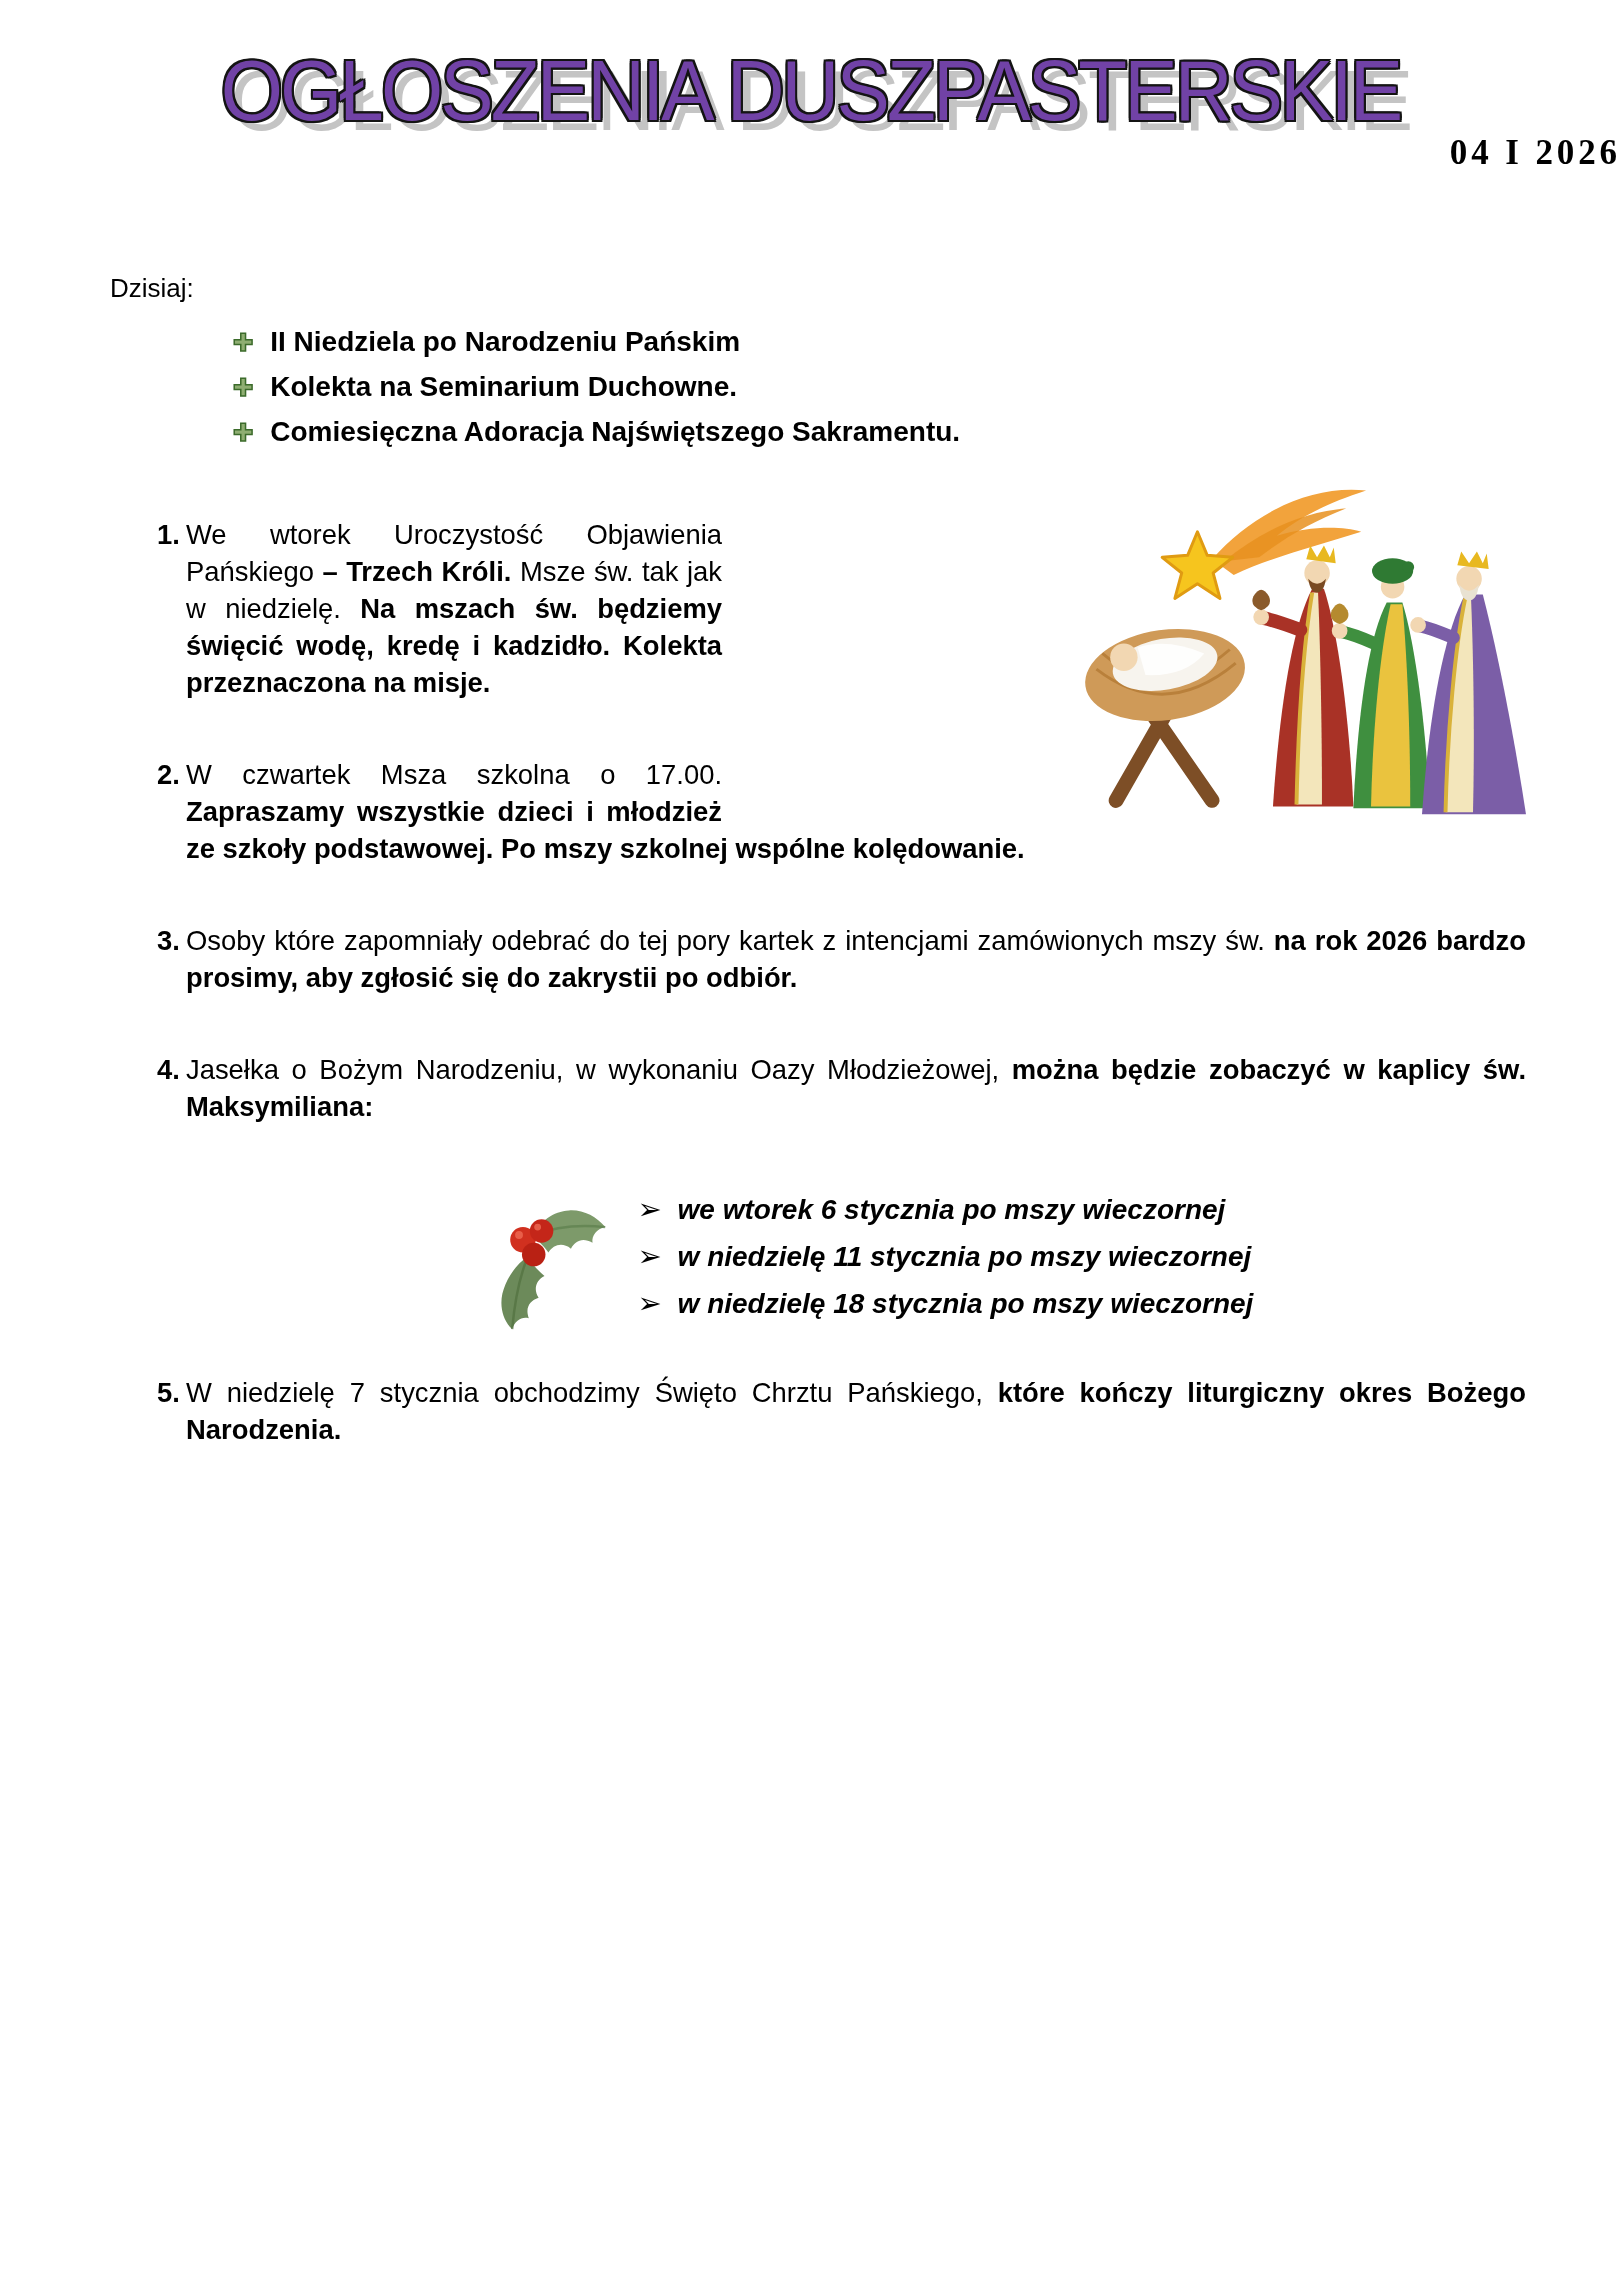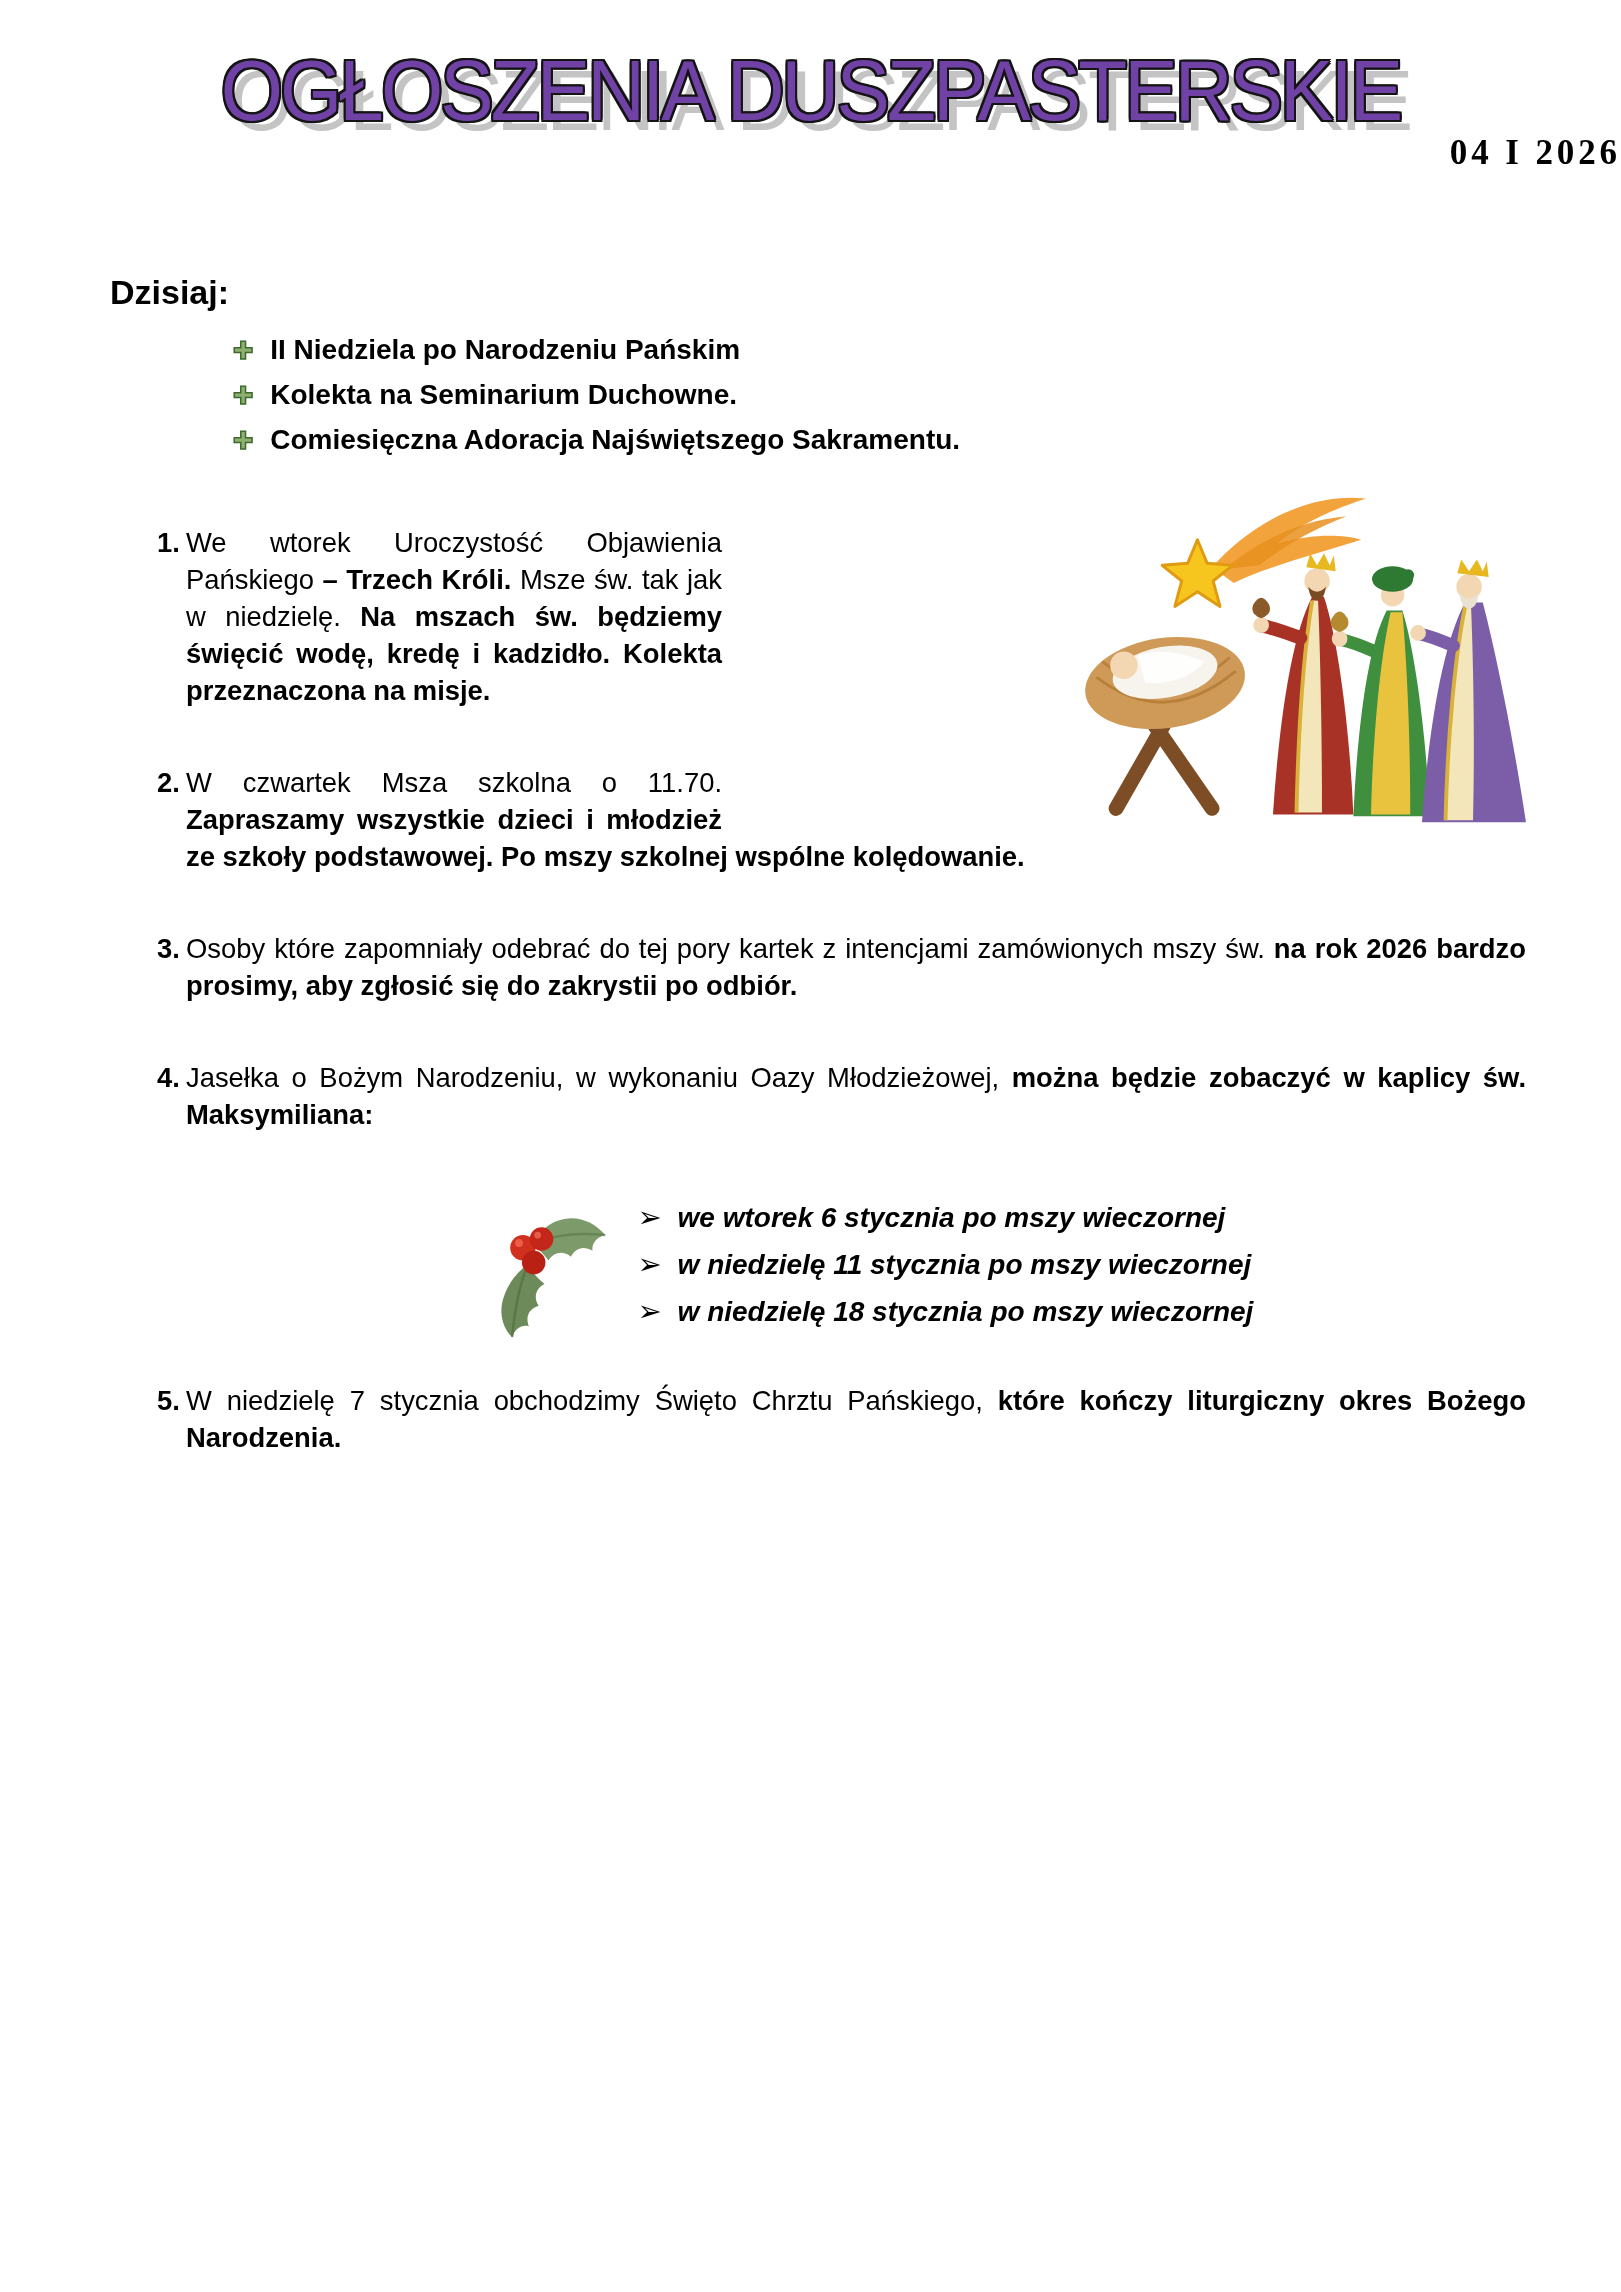--- a/index.html
+++ b/index.html
@@ -35,22 +35,22 @@
     font-size:35px;
     letter-spacing:3.9px;
     margin-top:0px;
     text-align:right;
   }
 
   
   .content{padding:0 95px 0 157px;}
 
   .dzisiaj{
-    font-weight:700;
-    font-size:34px;
+    font-weight:400;
+    font-size:26px;
     margin:100px 0 4px -47px;
   }
 
   .today-list{margin:15.7px 0 0 76px;}
   .today-item{
     font-weight:700;
     font-size:28px;
     line-height:44px;
     display:flex;
     align-items:baseline;
@@ -200,21 +200,21 @@
         </svg>
       </div>
 
       <p class="ann">
         <span class="marker">1.</span>
         <span class="b">We wtorek Uroczystość Objawienia Pańskiego</span><span class="n"> – Trzech Króli. </span><span class="b">Msze św. tak jak w niedzielę.</span><span class="n"> Na mszach św. będziemy święcić wodę, kredę i kadzidło. Kolekta przeznaczona na misje.</span>
       </p>
 
       <p class="ann">
         <span class="marker">2.</span>
-        <span class="b">W czwartek Msza szkolna o 11.70.</span><span class="n"> Zapraszamy wszystkie dzieci i młodzież ze szkoły podstawowej. Po mszy szkolnej wspólne kolędowanie.</span>
+        <span class="b">W czwartek Msza szkolna o 17.00.</span><span class="n"> Zapraszamy wszystkie dzieci i młodzież ze szkoły podstawowej. Po mszy szkolnej wspólne kolędowanie.</span>
       </p>
 
       <p class="ann">
         <span class="marker">3.</span>
         <span class="b">Osoby które zapomniały odebrać do tej pory kartek z intencjami zamówionych mszy św.</span><span class="n"> na rok 2026 bardzo prosimy, aby zgłosić się do zakrystii po odbiór.</span>
       </p>
 
       <p class="ann">
         <span class="marker">4.</span>
         <span class="b">Jasełka o Bożym Narodzeniu, w wykonaniu Oazy Młodzieżowej,</span><span class="n"> można będzie zobaczyć w kaplicy św. Maksymiliana:</span>

